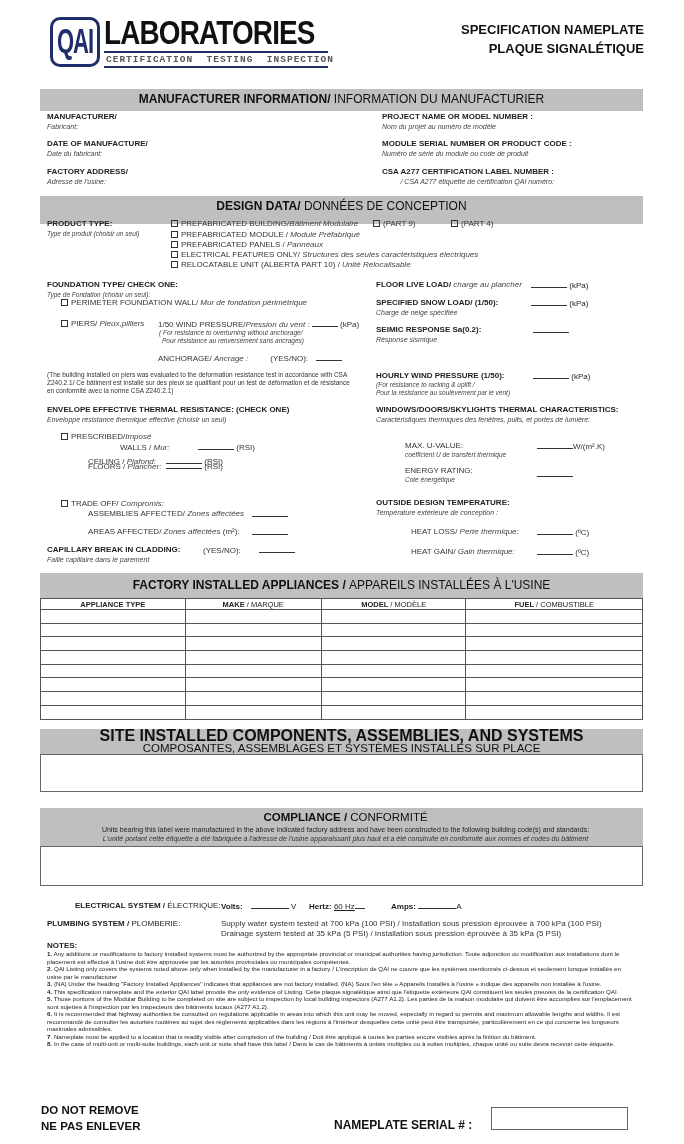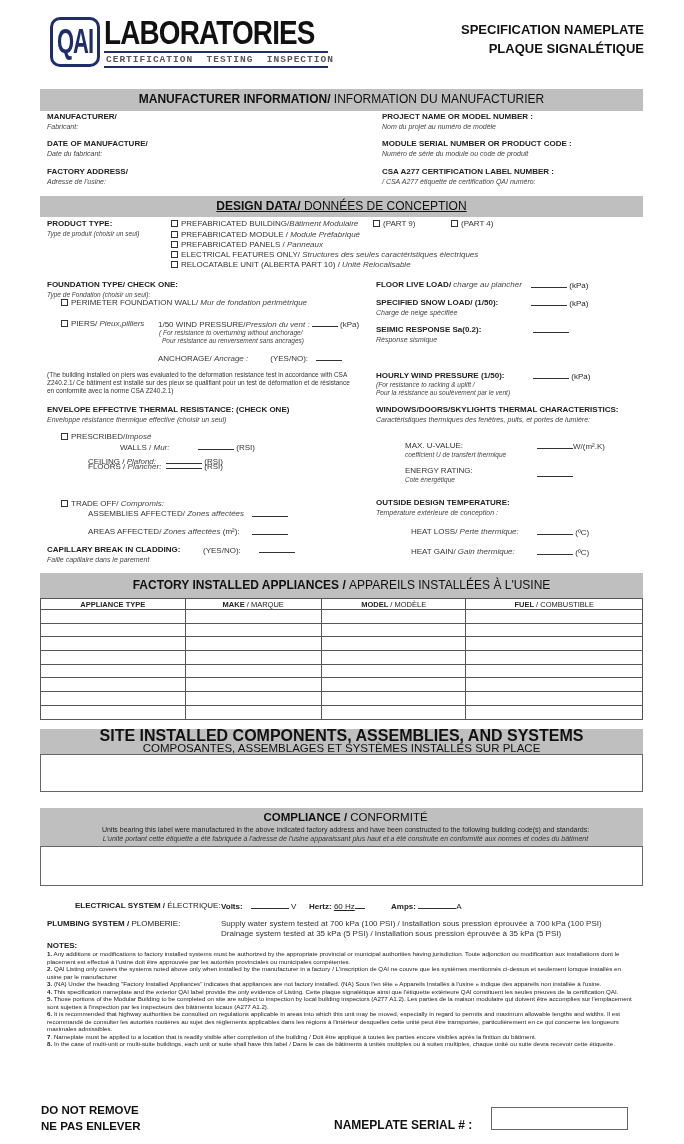--- a/index.html
+++ b/index.html
@@ -54,26 +54,26 @@
     <div class="sub">Adresse de l'usine:</div>
 </div>
 <div class="abs" style="left:382px;top:112px;">
   <div class="lbl">PROJECT NAME OR  MODEL NUMBER :</div>
     <div class="sub">Nom du projet au numéro de modèle</div>
 </div>
 <div class="abs" style="left:382px;top:139px;">
   <div class="lbl">MODULE SERIAL NUMBER OR PRODUCT CODE :</div>
     <div class="sub">Numéro de série du module ou code de produit</div>
 </div>
-<div class="abs" style="left:382px;top:167px;">
+<div class="abs" style="left:382px;top:167px;text-align:right;">
   <div class="lbl">CSA A277 CERTIFICATION LABEL NUMBER :</div>
     <div class="sub">/ CSA A277 étiquette de certification QAI numéro:</div>
 </div>
 
-<div class="bar" style="top:196px;height:21px;text-decoration:underline;">
+<div class="bar" style="top:196px;height:28px;">
   <div class="h"><b>DESIGN DATA/</b><span> DONNÉES DE CONCEPTION</span></div>
 </div>
 <div class="abs" style="left:47px;top:219px;">
   <div class="lbl">PRODUCT TYPE:</div>
   <div class="sub" style="font-size:6.5px">Type de produit (choisir un seul)</div>
 </div>
 <div class="abs t8" style="left:171px;top:219px;color:#333;">
   <div style="height:11px;white-space:nowrap;"><span class="cb"></span><span>PREFABRICATED BUILDING/</span><i class="i">Bâtiment Modulaire</i></div>
   <div style="height:10px;white-space:nowrap;"><span class="cb"></span><span>PREFABRICATED MODULE / </span><i class="i">Module Préfabriqué</i></div>
   <div style="height:10px;white-space:nowrap;"><span class="cb"></span><span>PREFABRICATED PANELS / </span><i class="i">Panneaux</i></div>

